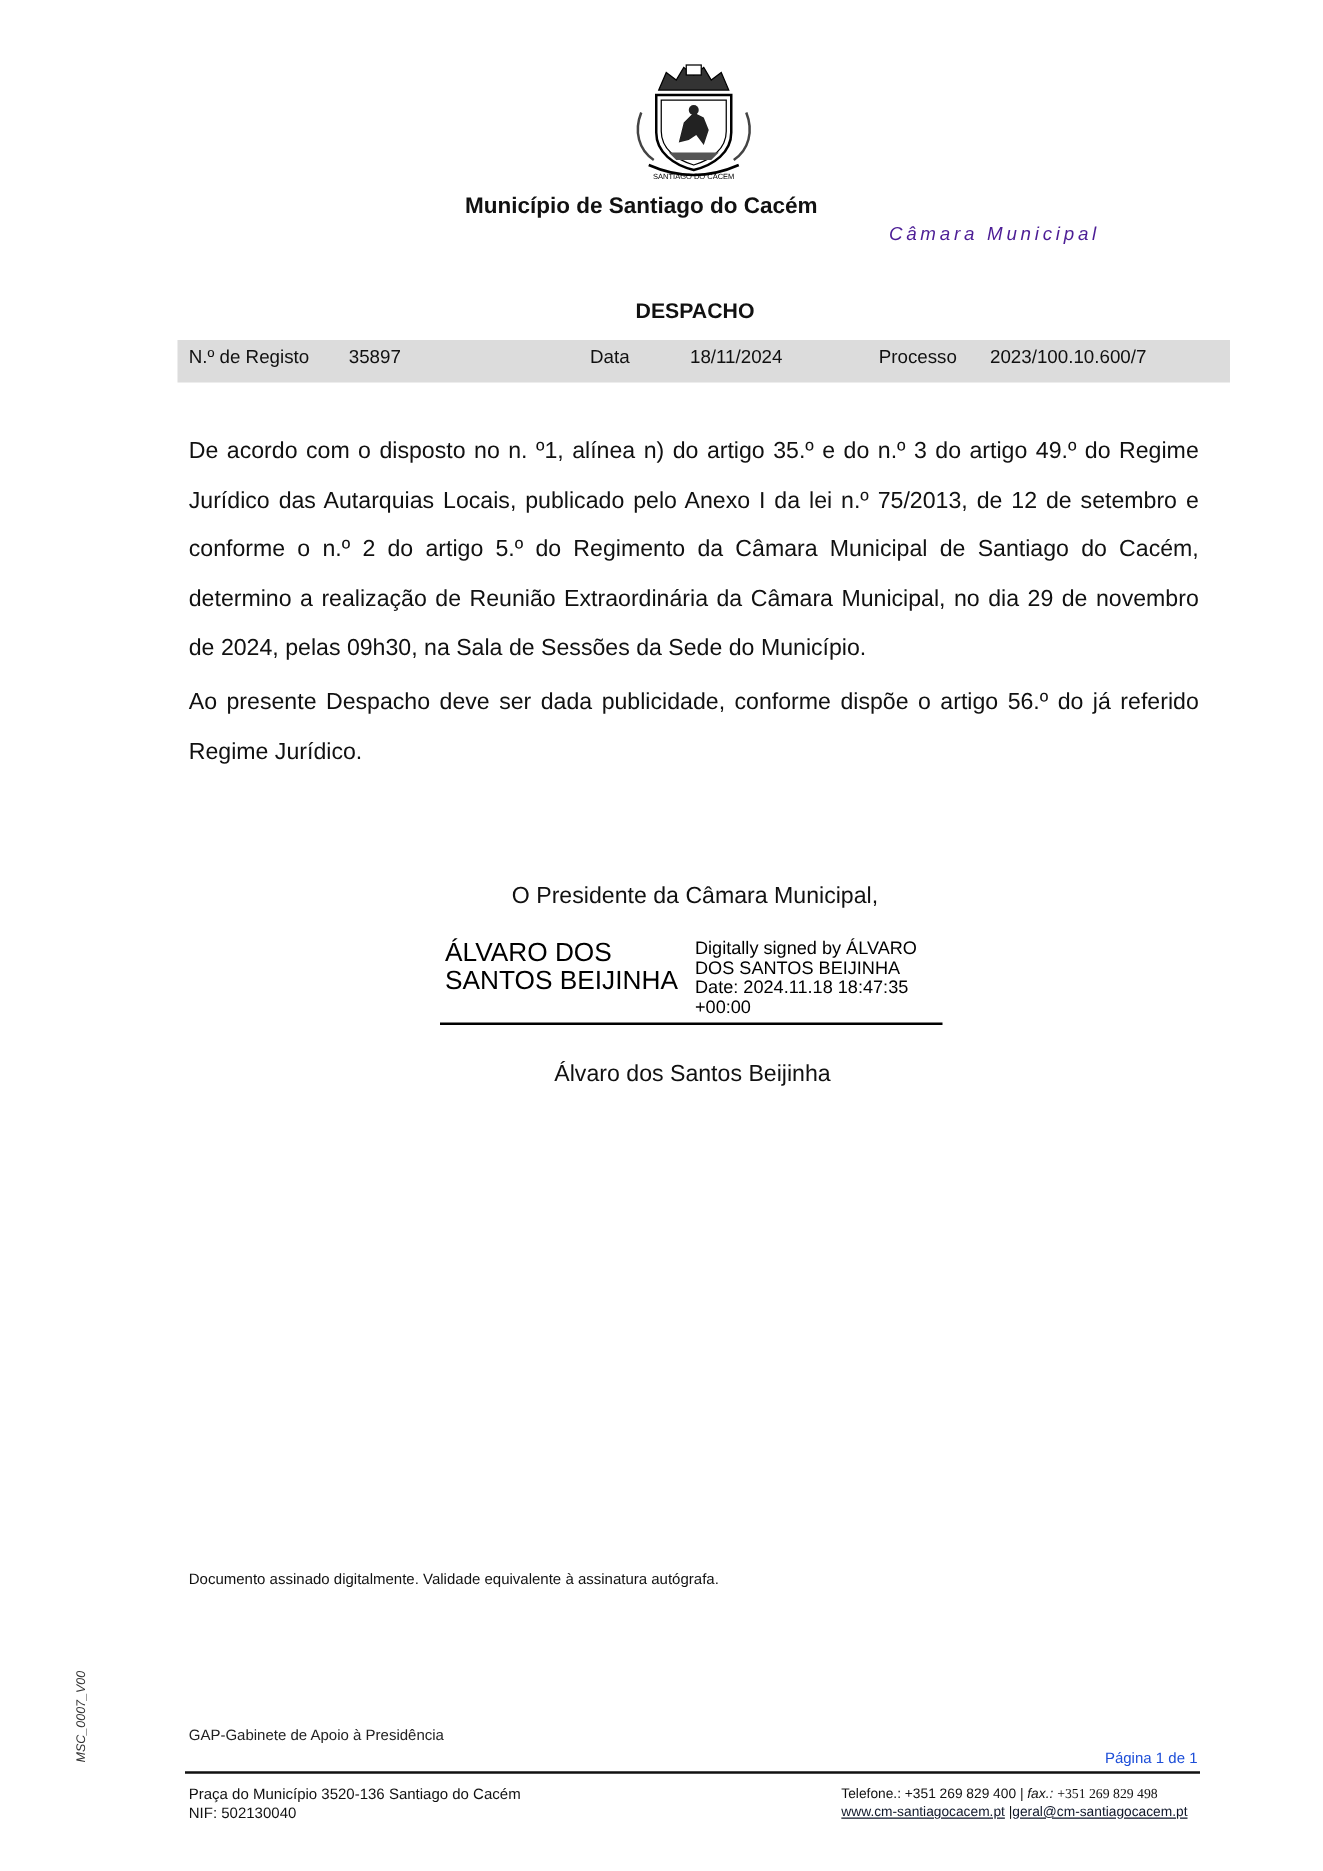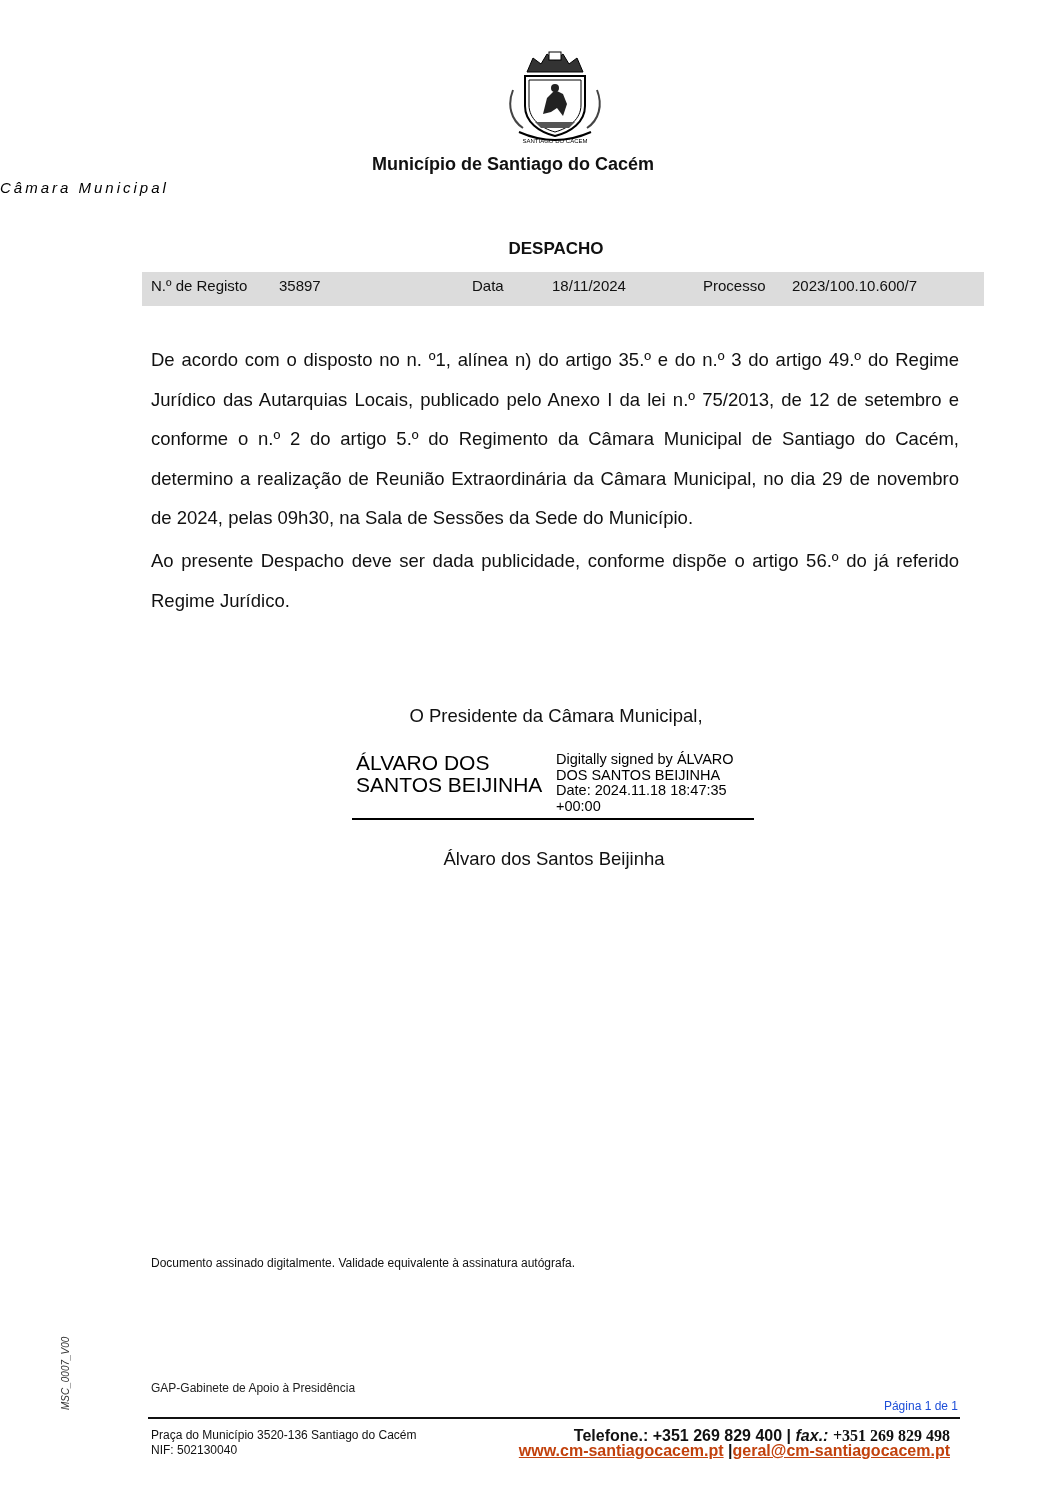--- a/index.html
+++ b/index.html
@@ -4,22 +4,22 @@
 <style>
   html, body { margin: 0; padding: 0; background: #ffffff; }
   body { width: 1058px; height: 1497px; position: relative; overflow: hidden;
          font-family: "Liberation Sans", sans-serif; color: #111; }
   .abs { position: absolute; }
 
   .crest { left: 505px; top: 50px; width: 100px; height: 96px; }
 
   .muni-title { left: 0; width: 1026px; top: 154px; text-align: center;
                 font-size: 18px; font-weight: bold; color: #111; }
-  .muni-sub { left: 0; width: 880px; top: 179px; text-align: left;
-              font-size: 15px; font-style: italic; letter-spacing: 3px; color: #000000; }
+  .muni-sub { left: 0; width: 880px; top: 179px; text-align: right;
+              font-size: 15px; font-style: italic; letter-spacing: 3px; color: #4c1d95; }
 
   .doc-title { left: 0; width: 1112px; top: 239px; text-align: center;
                font-size: 17px; font-weight: bold; }
 
   .reg-bar { left: 142px; top: 272px; width: 842px; height: 34px; background: #dcdcdc; }
   .reg-bar span { position: absolute; top: 5px; font-size: 15px; color: #111; }
 
   .body-p { left: 151px; width: 808px; font-size: 18.5px; line-height: 39.5px;
             text-align: justify; color: #111; }
   .p1 { top: 340px; }
@@ -36,22 +36,22 @@
   .notice { left: 151px; top: 1256px; font-size: 12px; color: #111; }
 
   .side-code { left: 60px; top: 1410px; font-size: 10px; font-style: italic; color: #333;
                transform: rotate(-90deg); transform-origin: left top; white-space: nowrap; }
 
   .gap { left: 151px; top: 1381px; font-size: 12px; color: #222; }
   .page-num { right: 100px; top: 1399px; font-size: 12px; color: #1d4ed8; }
   .foot-line { left: 148px; top: 1417px; width: 812px; height: 2px; background: #111; }
 
   .addr { left: 151px; top: 1428px; font-size: 12px; line-height: 15px; color: #111; }
-  .contact { right: 108px; top: 1428px; font-size: 16px; line-height: 15px; text-align: right; color: #111; font-weight: bold; }
-  .contact a { color: #c2410c; text-decoration: underline; }
+  .contact { right: 108px; top: 1428px; font-size: 11px; line-height: 15px; color: #111; }
+  .contact a { color: #0f172a; text-decoration: underline; }
   .contact .serif { font-family: "Liberation Serif", serif; }
 </style>
 </head>
 <body>
 
 <div class="abs crest">
   <svg width="100" height="96" viewBox="0 0 100 96">
 
     <path d="M22 22 L28 8 L36 14 L42 4 L50 10 L58 4 L64 14 L72 8 L78 22 Z" fill="#333" stroke="#000" stroke-width="1"></path>
     <rect x="44" y="2" width="12" height="8" fill="#fff" stroke="#000"></rect>

